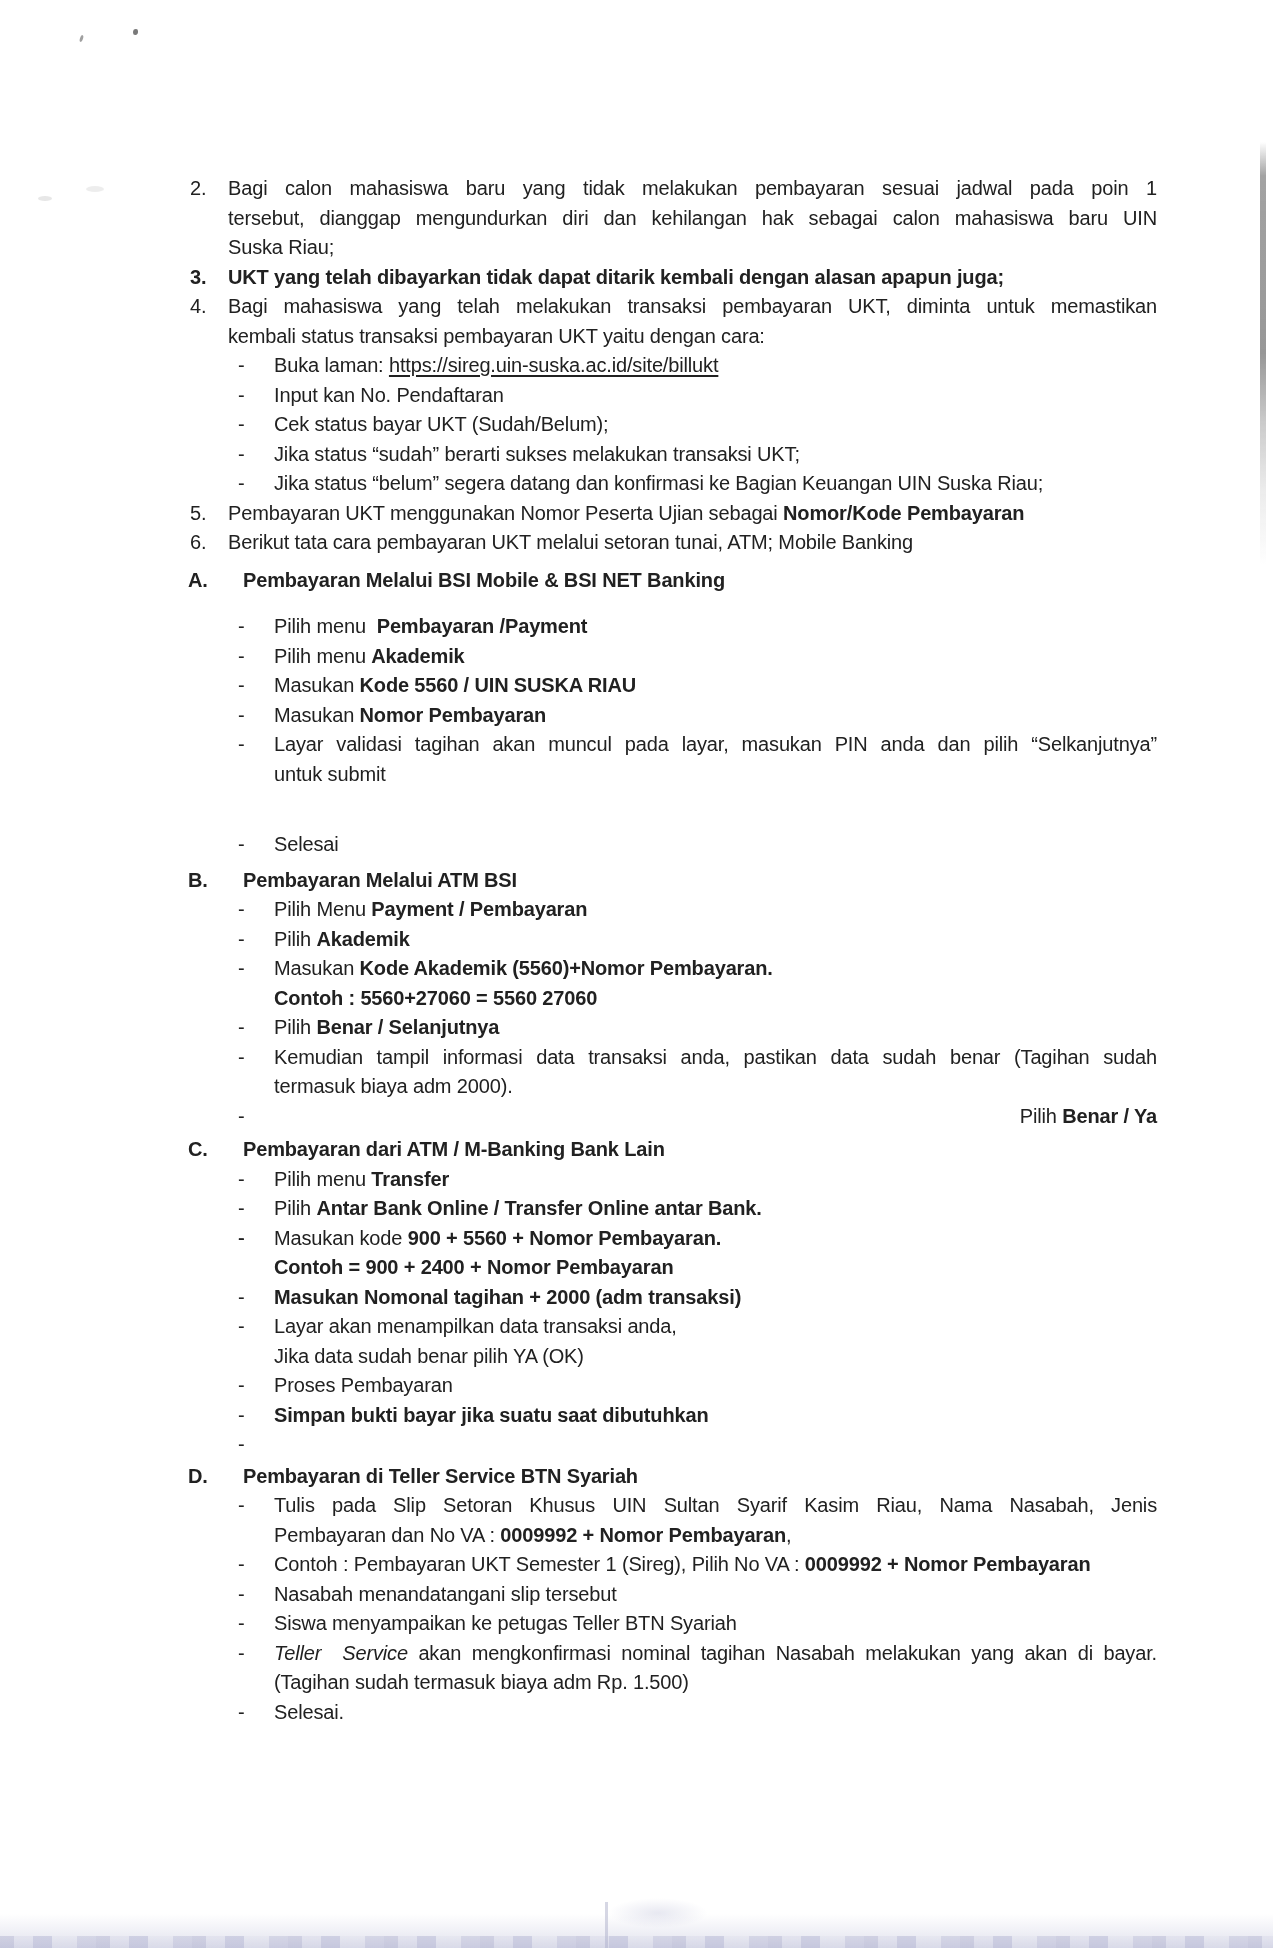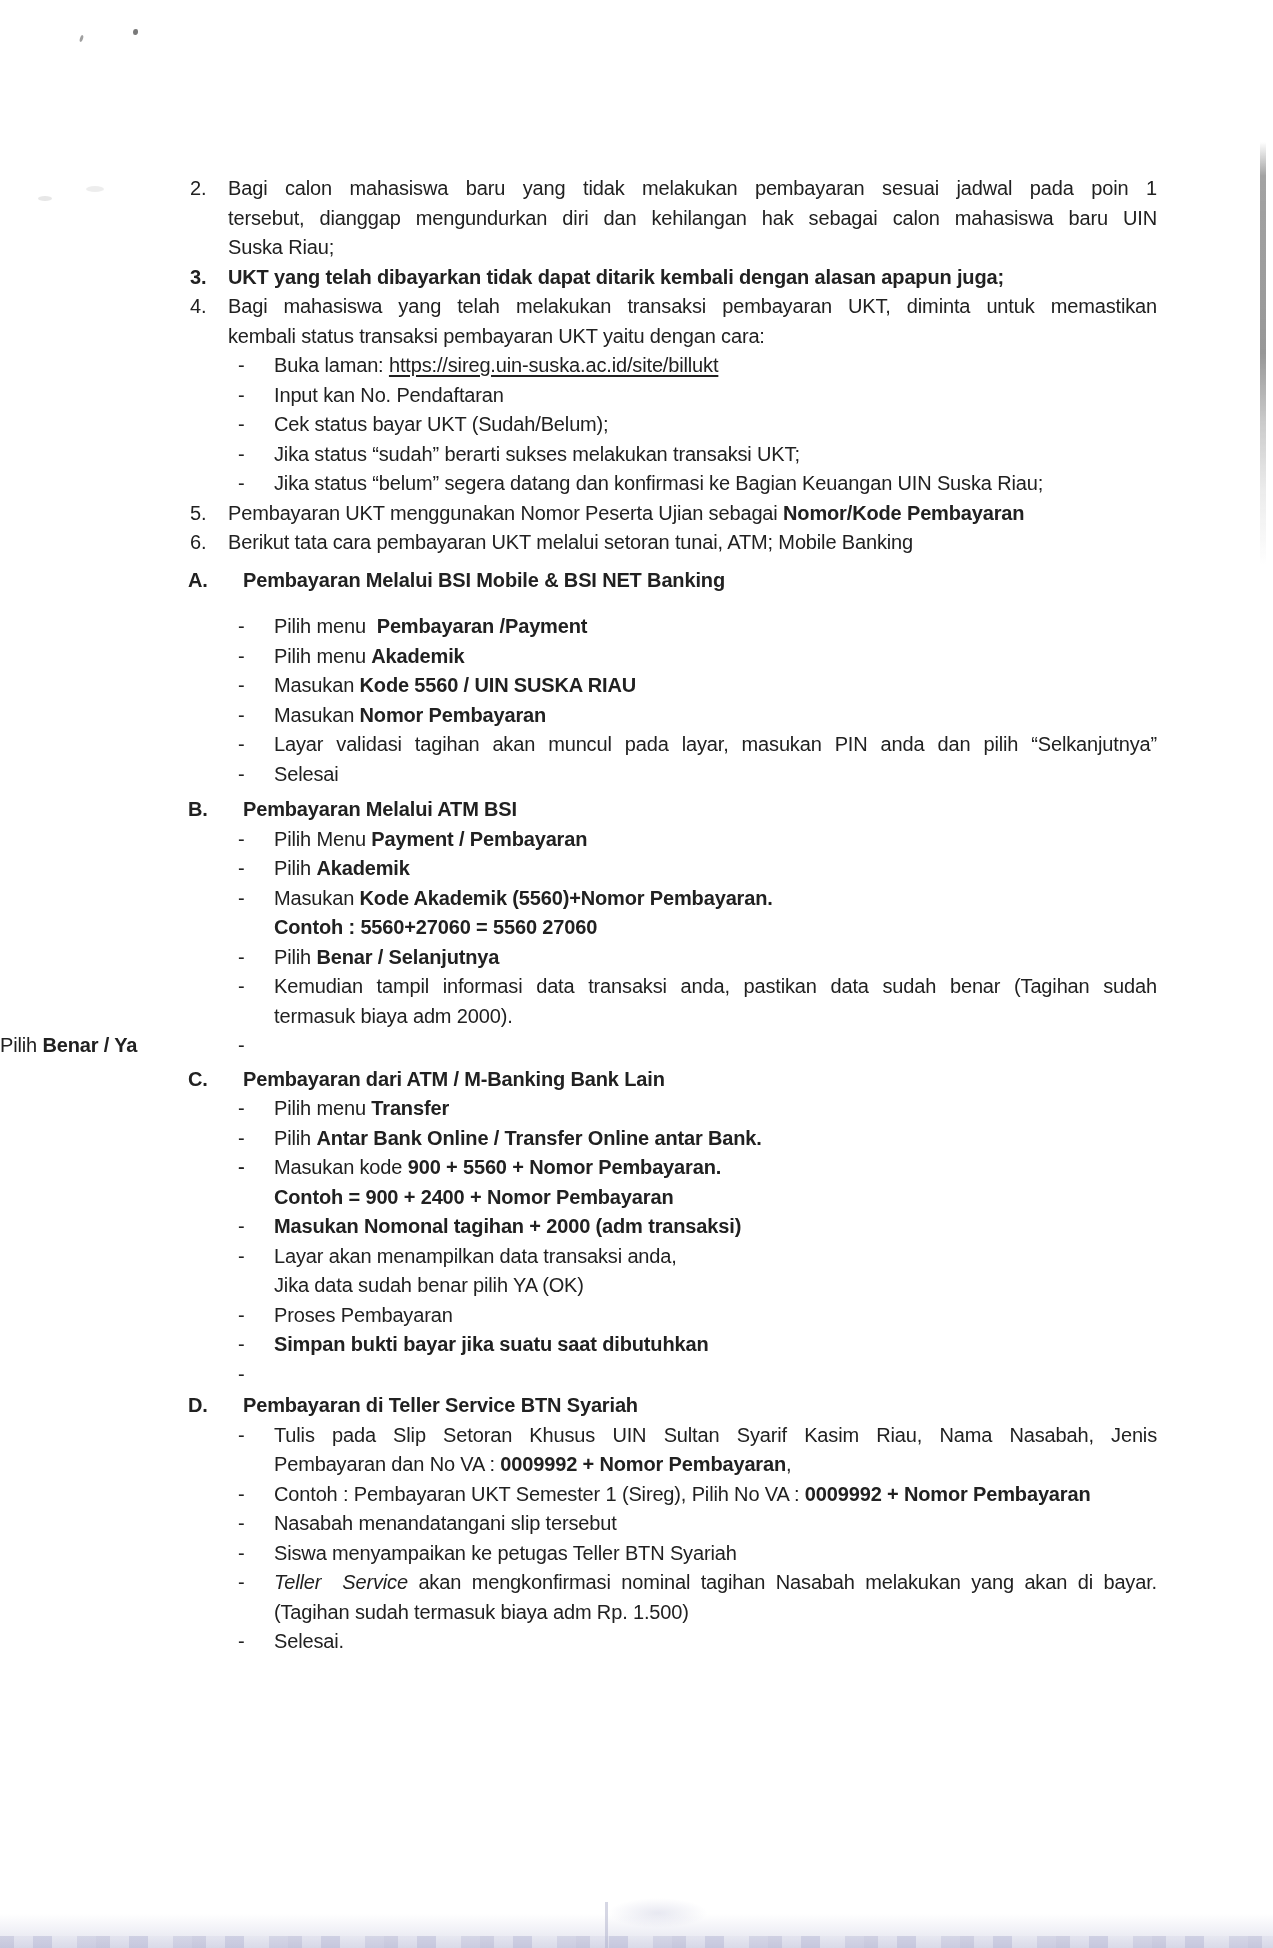--- a/index.html
+++ b/index.html
@@ -154,25 +154,26 @@
       <div class="blk">
         <span class="marker" style="left: 238px;">-</span>
         <div class="lines" style="margin-left: 274px; width: 883px;">
           <div class="line"><span class="run">Masukan </span><span class="run b">Nomor Pembayaran</span></div>
         </div>
       </div>
       <div class="blk">
         <span class="marker" style="left: 238px;">-</span>
         <div class="lines" style="margin-left: 274px; width: 883px;">
           <div class="line just"><span class="run">Layar validasi tagihan akan muncul pada layar, masukan PIN anda dan pilih “Selkanjutnya”</span></div>
-        </div>
-      </div>
-      <div class="blk">
-        <span class="marker" style="left: 238px;">-</span>
-        <div class="lines" style="margin-left: 274px; width: 883px;">
+          <div class="line"><span class="run">untuk submit</span></div>
+        </div>
+      </div>
+      <div class="blk">
+        <span class="marker" style="left: 238px;">-</span>
+        <div class="lines" style="margin-left: 274px; width: 883px; margin-top: 41px;">
           <div class="line"><span class="run">Selesai</span></div>
         </div>
       </div>
       <div class="blk" style="margin-top: 6px;">
         <span class="marker b" style="left: 188px;">B.</span>
         <div class="lines" style="margin-left: 243px; width: 914px;">
           <div class="line"><span class="run b">Pembayaran Melalui ATM BSI</span></div>
         </div>
       </div>
       <div class="blk">
@@ -206,21 +207,21 @@
       </div>
       <div class="blk">
         <span class="marker" style="left: 238px;">-</span>
         <div class="lines" style="margin-left: 274px; width: 883px;">
           <div class="line just"><span class="run">Kemudian tampil informasi data transaksi anda, pastikan data sudah benar (Tagihan sudah</span></div>
           <div class="line"><span class="run">termasuk biaya adm 2000).</span></div>
         </div>
       </div>
       <div class="blk">
         <span class="marker" style="left: 238px;">-</span>
-        <div class="lines" style="width: 883px;">
+        <div class="lines" style="margin-left: 274px; width: 883px; text-align: right;">
           <div class="line"><span class="run">Pilih </span><span class="run b">Benar / Ya</span></div>
         </div>
       </div>
       <div class="blk" style="margin-top: 4px;">
         <span class="marker b" style="left: 188px;">C.</span>
         <div class="lines" style="margin-left: 243px; width: 914px;">
           <div class="line"><span class="run b">Pembayaran dari ATM / M-Banking Bank Lain</span></div>
         </div>
       </div>
       <div class="blk">

